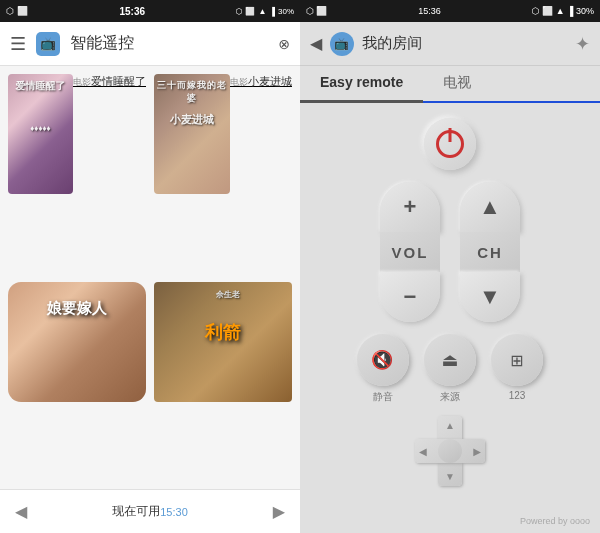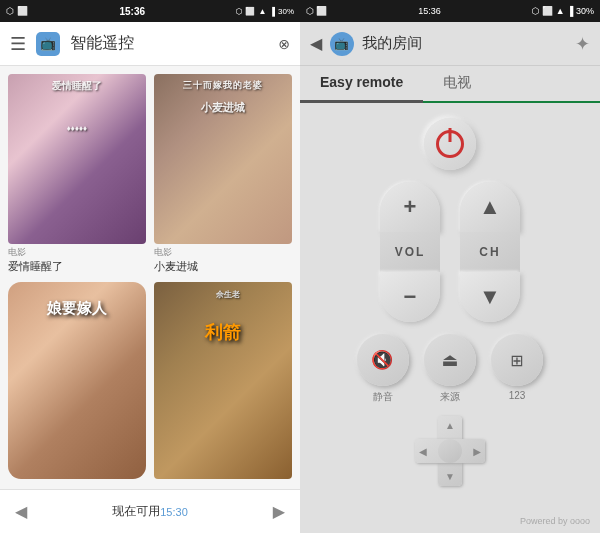--- a/index.html
+++ b/index.html
@@ -60,22 +60,23 @@
       padding: 8px;
       display: grid;
       grid-template-columns: 1fr 1fr;
       grid-template-rows: 1fr 1fr;
       gap: 8px;
       overflow: hidden;
     }
 
     .movie-card {
       display: flex;
-      flex-direction: column;
+      flex-direction: row;
       overflow: hidden;
+      text-decoration: underline;
     }
 
     .movie-poster {
       flex: 1;
       border-radius: 4px;
       overflow: hidden;
       position: relative;
     }
 
     .movie-poster-img {
@@ -170,21 +171,21 @@
       border-radius: 50%;
       display: flex; align-items: center; justify-content: center;
       color: #fff; font-size: 12px;
     }
     .header-right .room-title { font-size: 15px; color: #333; flex: 1; }
     .header-right .star-icon { font-size: 18px; color: #888; }
 
     .tabs-right {
       display: flex;
       background: #e0e0e0;
-      border-bottom: 2px solid #15803d;
+      border-bottom: 2px solid #1d4ed8;
     }
     .tab-item {
       padding: 8px 20px;
       font-size: 14px;
       color: #666;
       cursor: pointer;
       border-bottom: 3px solid transparent;
       margin-bottom: -2px;
     }
     .tab-item.active {
@@ -268,21 +269,21 @@
       border-radius: 30px 30px 0 0;
     }
 
     .pill-middle {
       width: 60px;
       height: 40px;
       background: linear-gradient(145deg, #d8d8d8, #c8c8c8);
       display: flex;
       align-items: center;
       justify-content: center;
-      font-size: 12px;
+      font-size: 15px;
       font-weight: bold;
       color: #555;
       letter-spacing: 2px;
     }
 
     .pill-bottom {
       width: 60px;
       height: 50px;
       border-radius: 0 0 30px 30px;
     }

